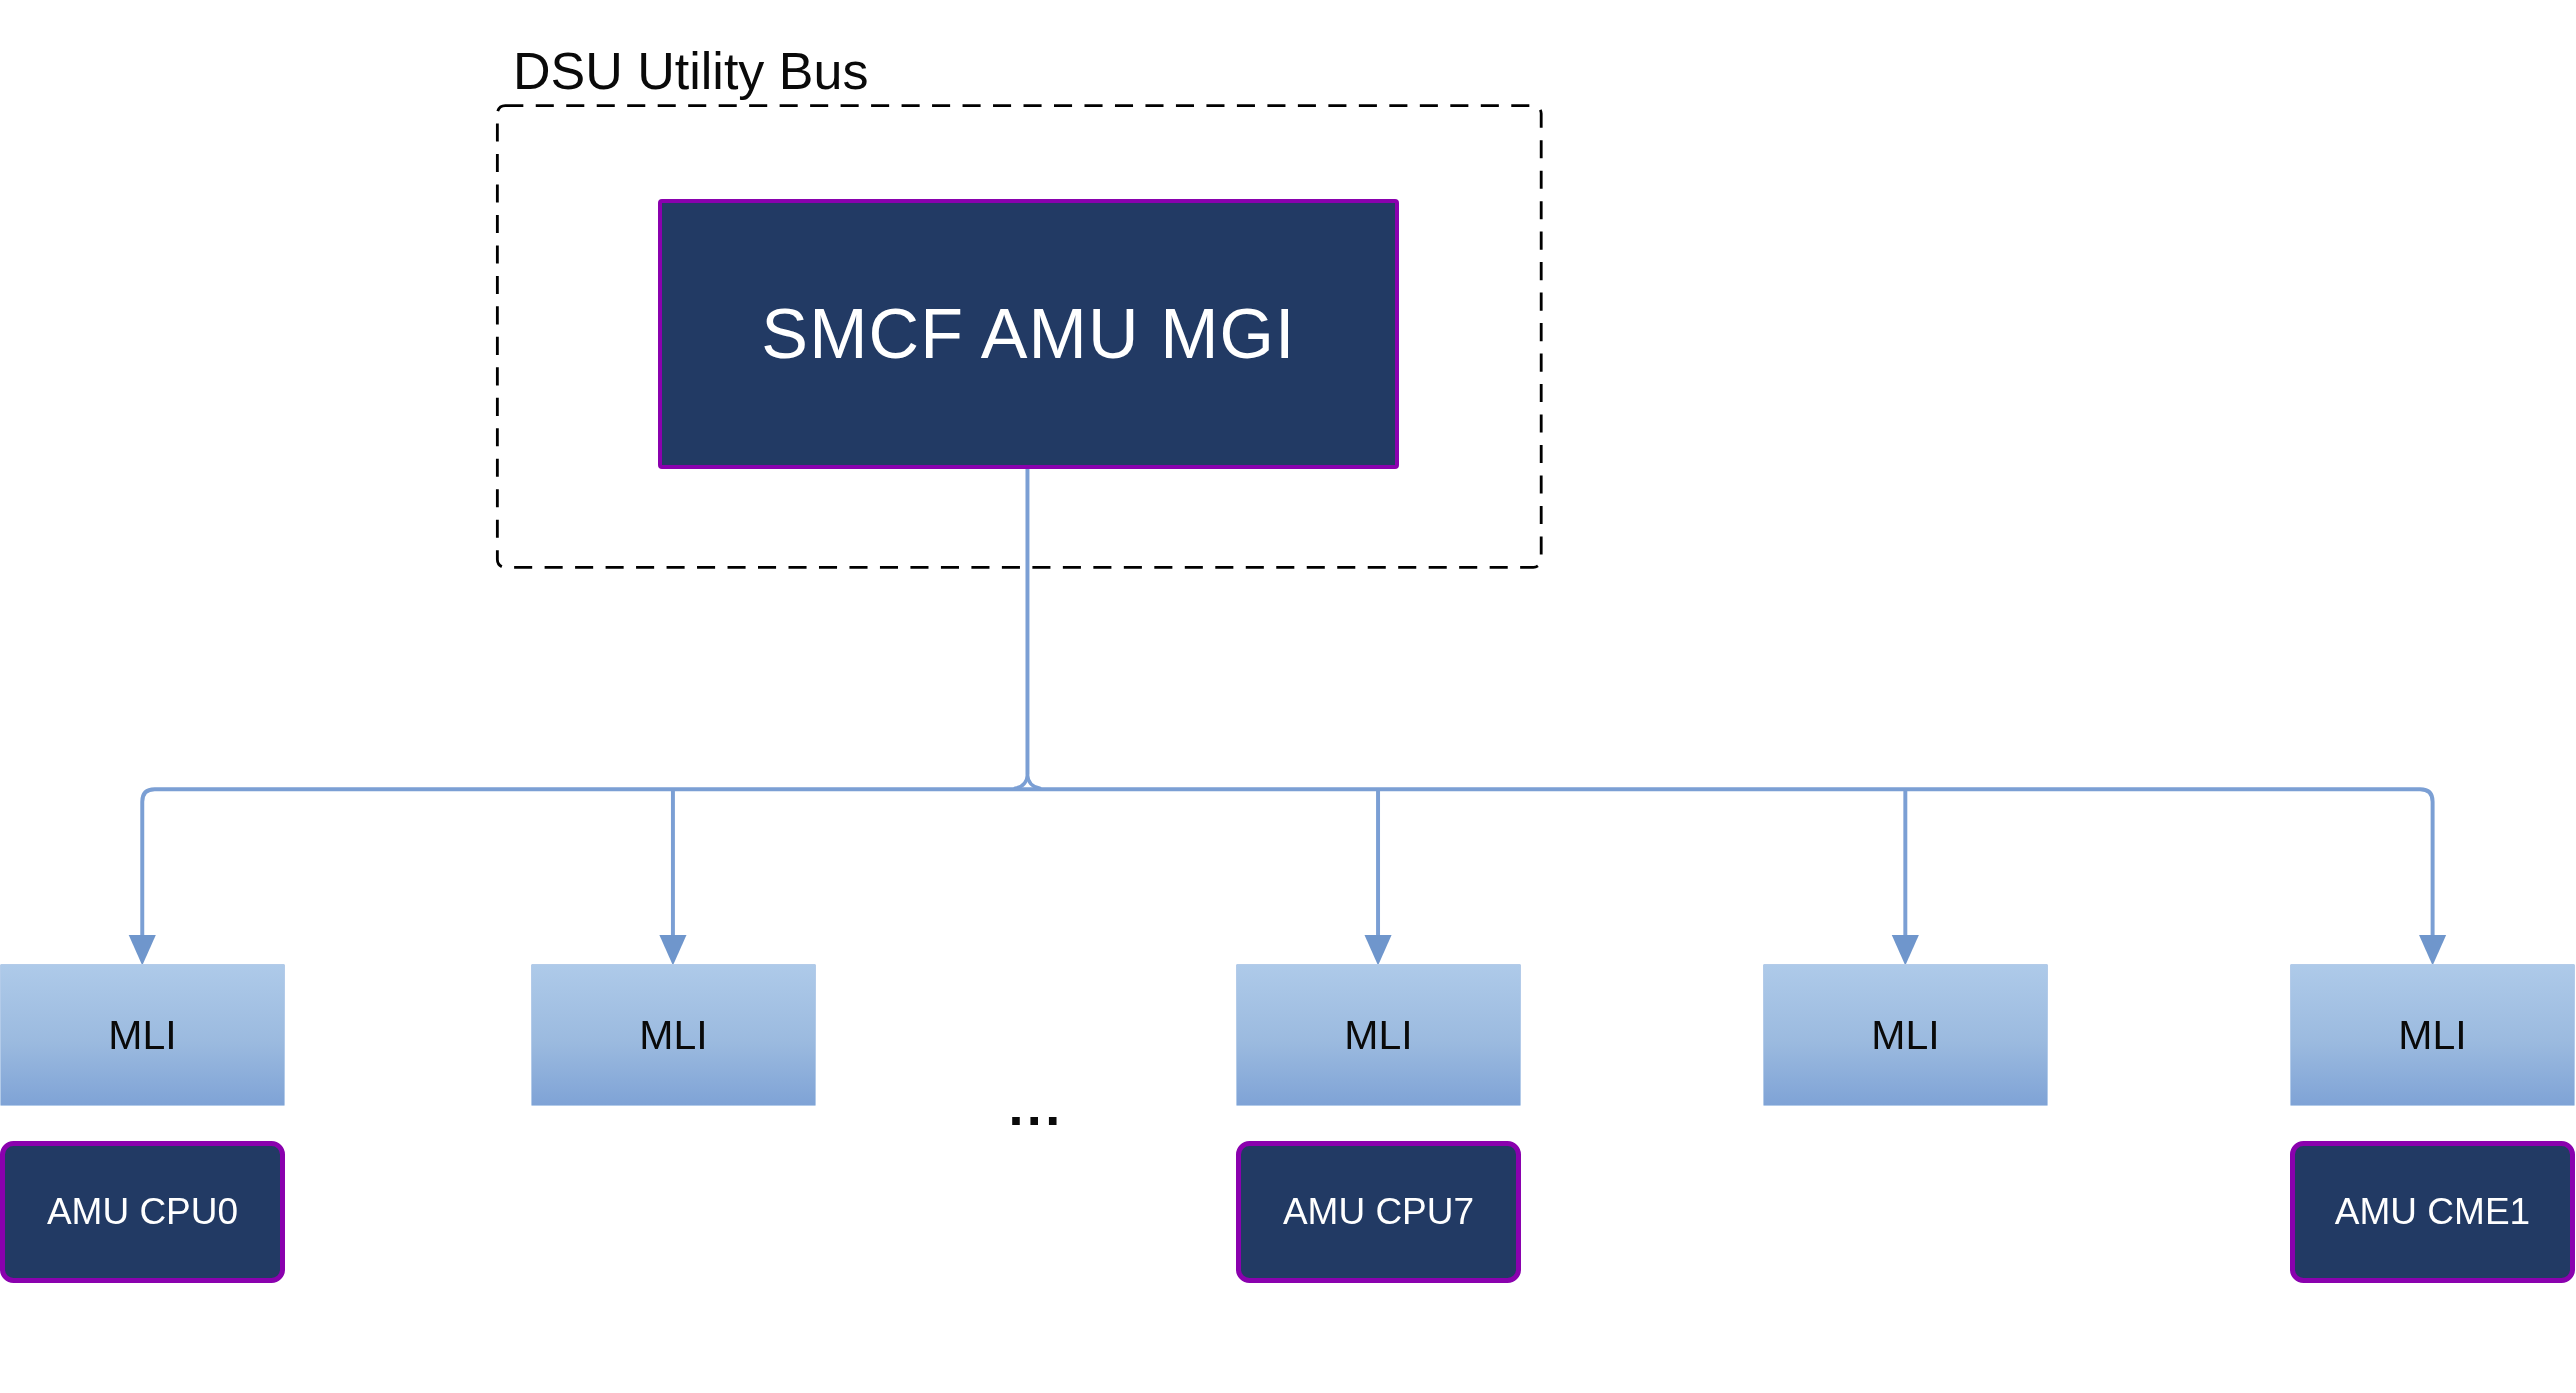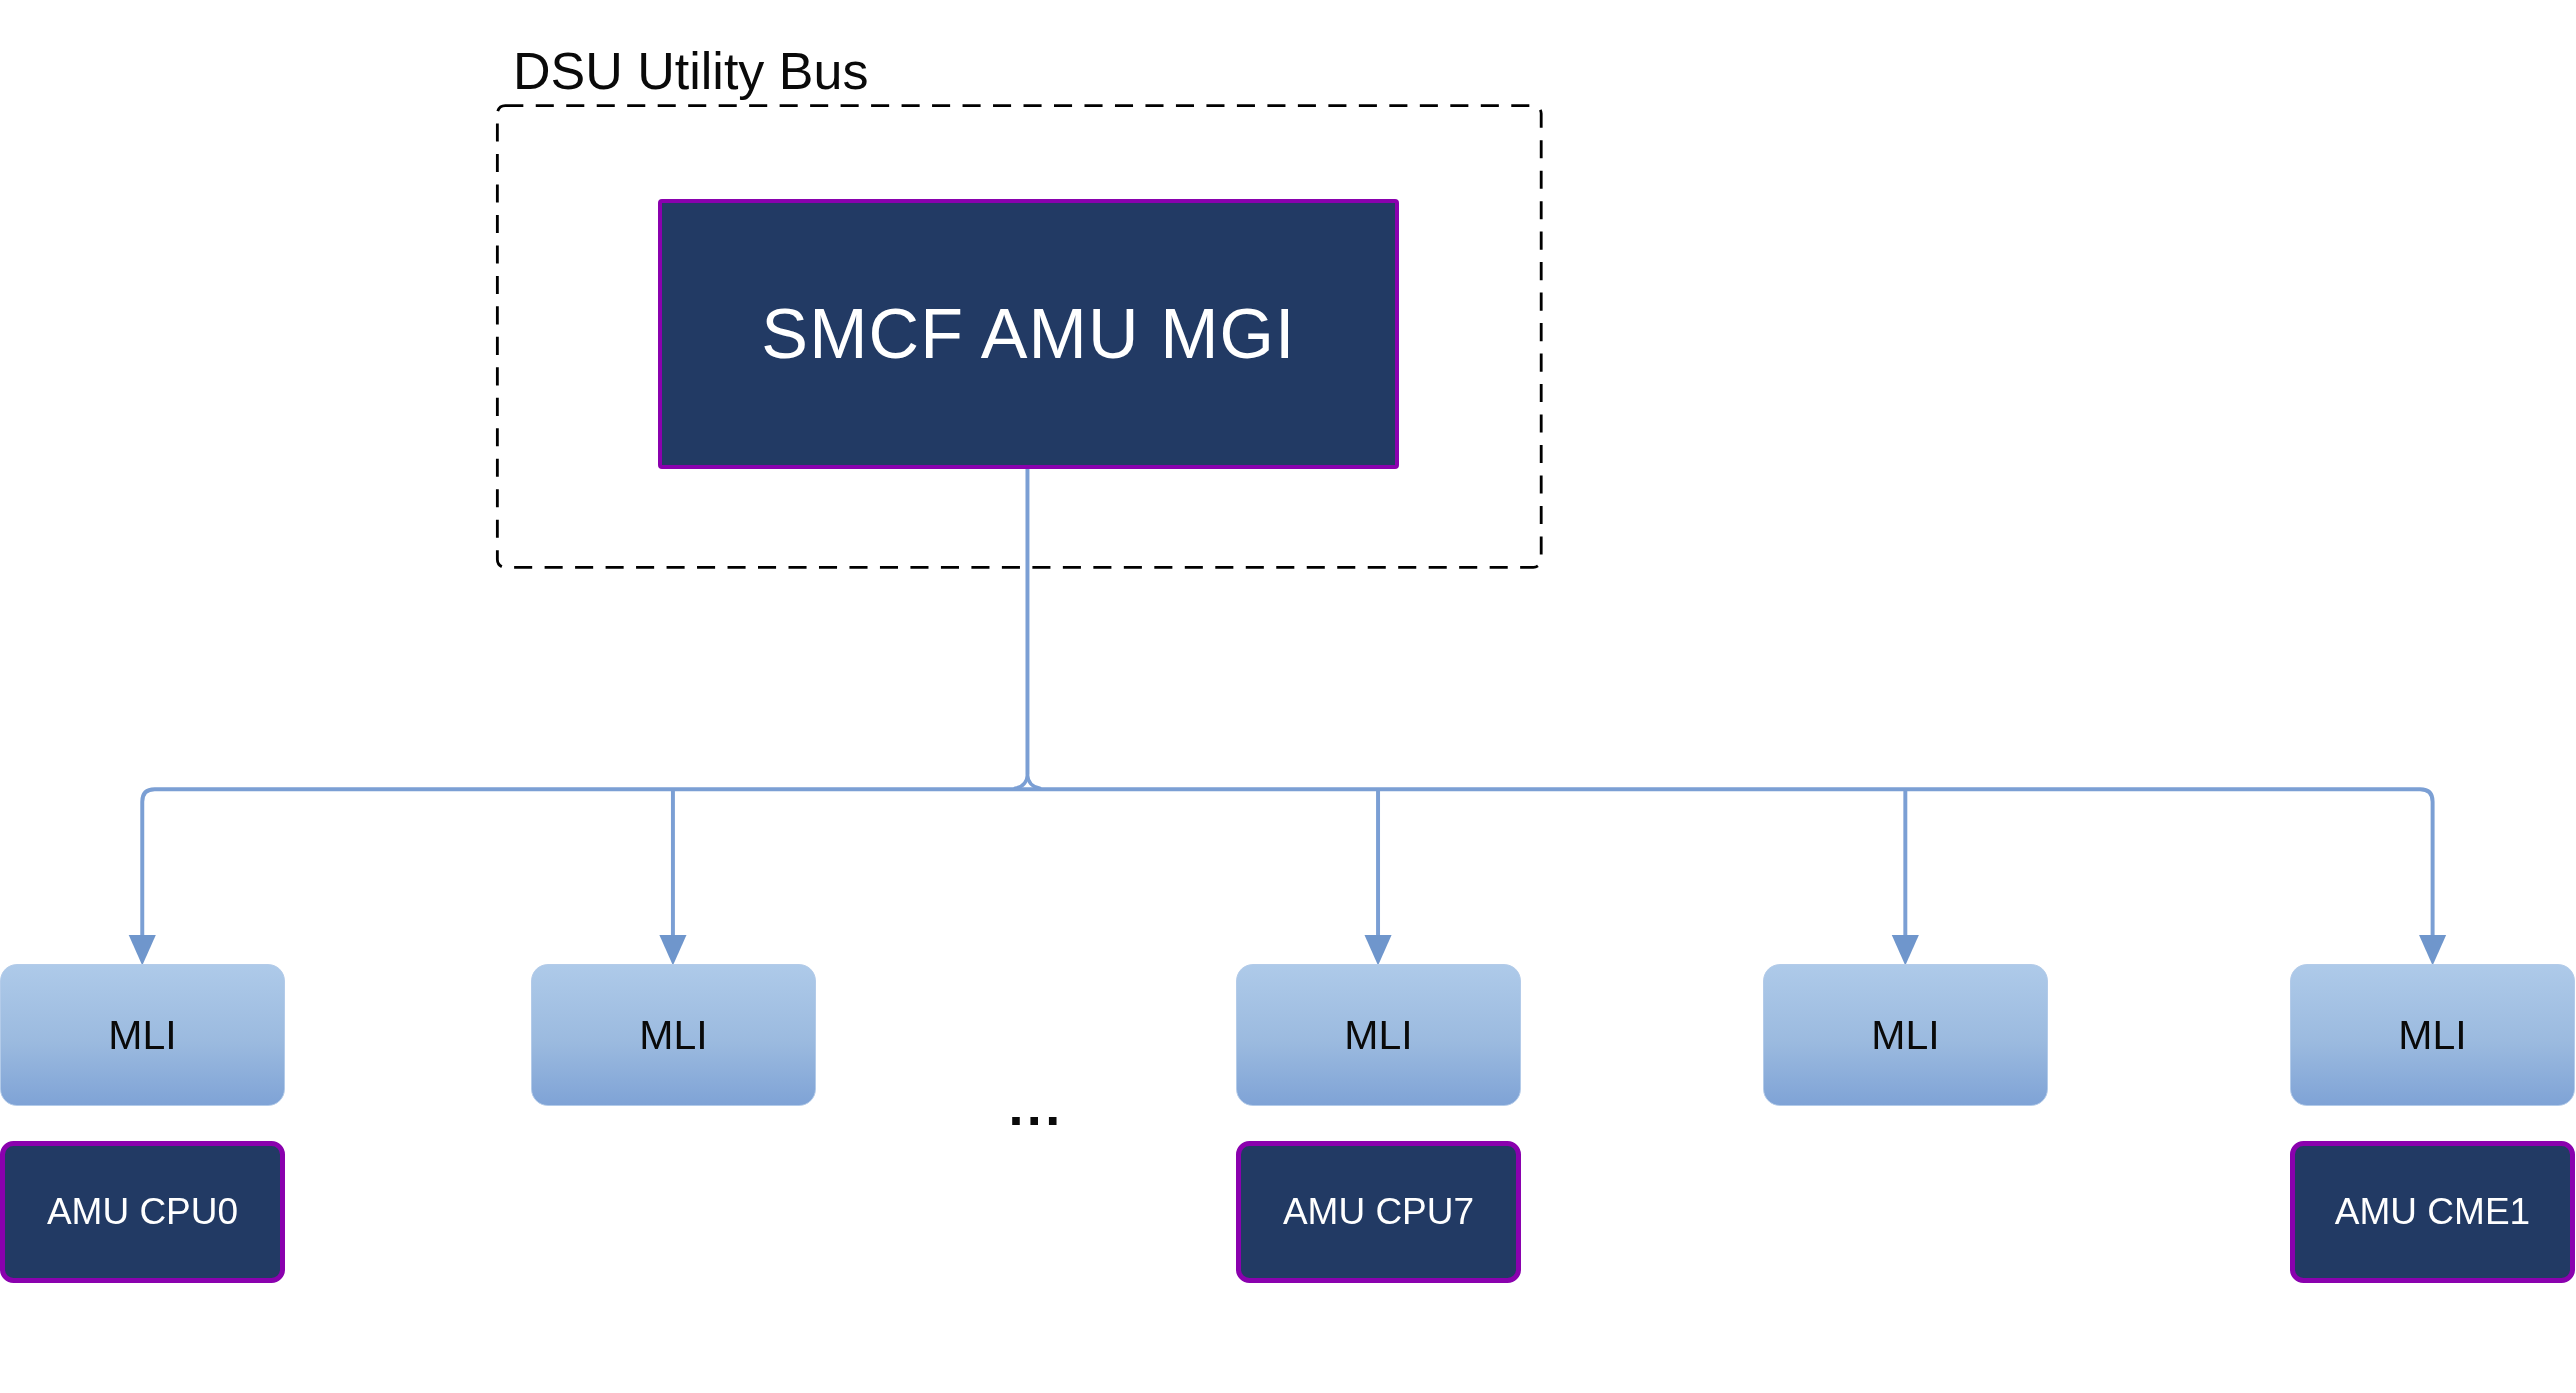--- a/index.html
+++ b/index.html
@@ -58,21 +58,21 @@
     position: absolute;
     width: 285px;
     top: 964px;
   }
   .mli-box {
     width: 285px;
     height: 142px;
     box-sizing: border-box;
     background: linear-gradient(180deg, #AECAE9 0%, #9BBADF 55%, #7FA3D6 100%);
     border: 1.7px solid #b3cbe9;
-    border-radius: 17px;
+    border-radius: 1px;
     display: flex;
     align-items: center;
     justify-content: center;
     color: #0a0a0a;
     font-size: 41px;
     font-weight: 400;
   }
   .amu-box {
     width: 285px;
     height: 142px;

